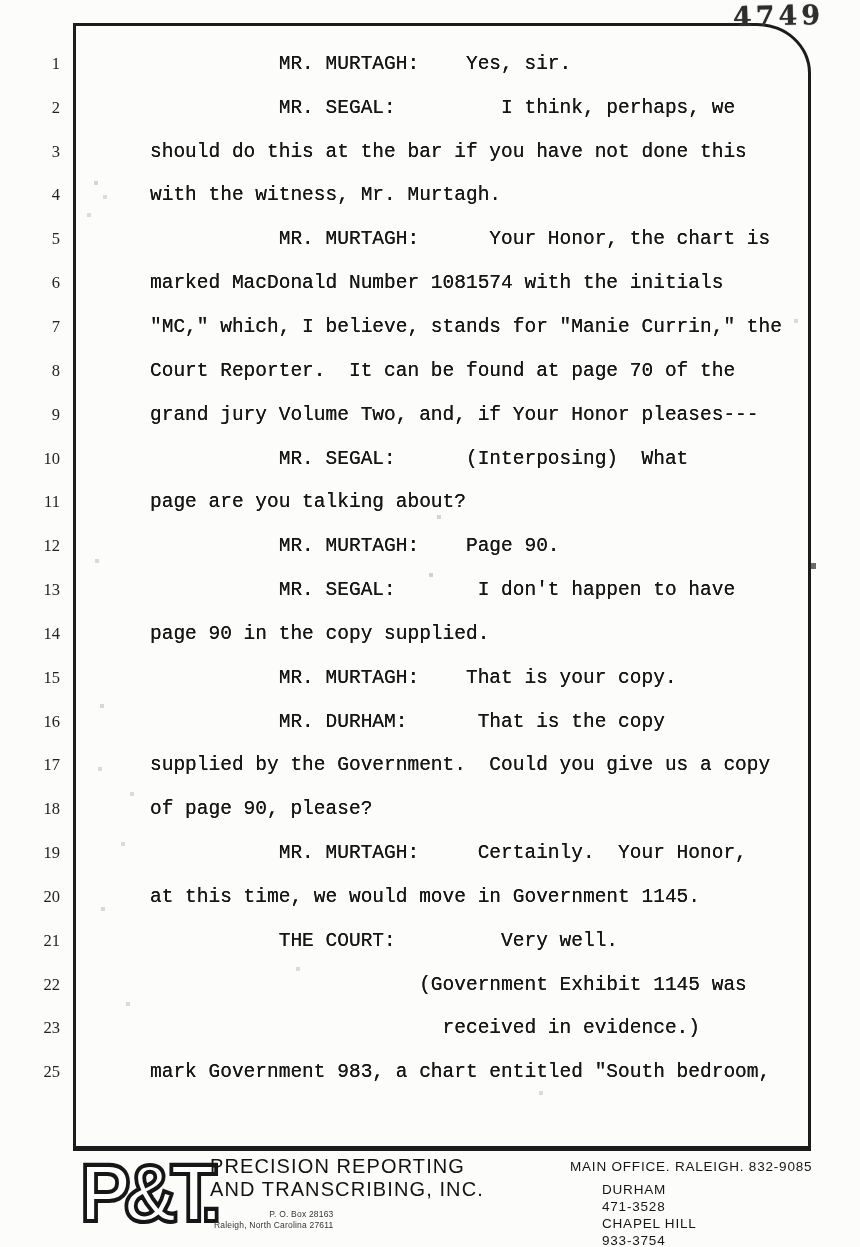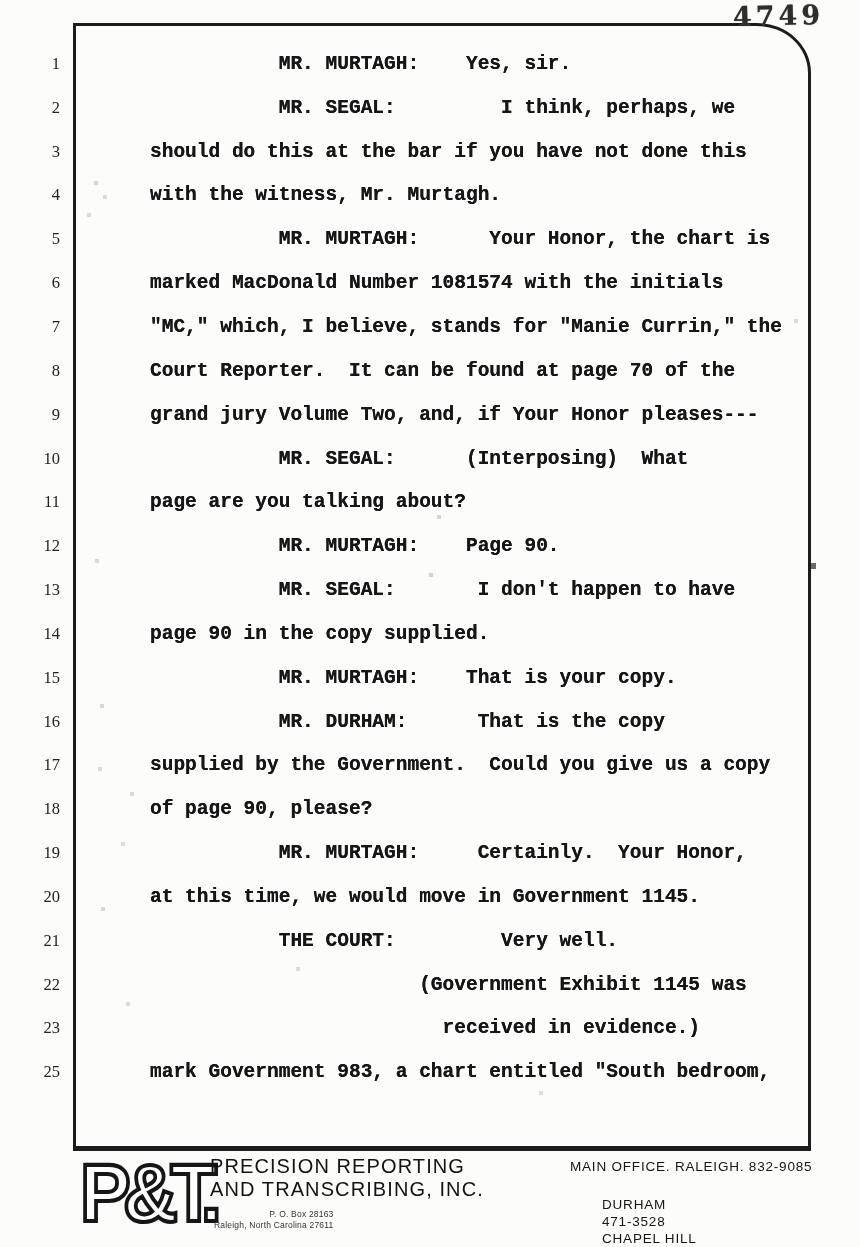--- a/index.html
+++ b/index.html
@@ -26,21 +26,20 @@
   .tline { position:relative; height:43.85px; }
   .lineno {
     position:absolute; left:0; top:50%; transform:translateY(-50%);
     width:60px; text-align:right;
     font-family:"Liberation Serif", serif; font-size:16.5px; color:#222;
   }
   .ltext {
     position:absolute; left:150px; top:50%; transform:translateY(-50%);
     white-space:pre; font-size:19.5px; color:#161616;
     text-shadow:0 0 0.4px #161616;
-    font-weight:bold;
   }
   .footer { position:absolute; left:0; top:1152px; width:860px; height:119px;
     font-family:"Liberation Sans", sans-serif; }
   .logo {
     position:absolute; left:80px; top:2px;
     font-weight:bold; font-size:80px; line-height:0.95; letter-spacing:-8px;
     color:#161616; transform:scale(0.95,1.03); transform-origin:left top;
   }
   @supports (-webkit-text-stroke: 1px black) {
     .logo { color:#fff; -webkit-text-stroke:4px #161616; }
@@ -50,21 +49,21 @@
     font-size:20px; letter-spacing:1.1px; line-height:1.15; color:#131313;
   }
   .addr {
     position:absolute; left:214px; top:57px;
     font-size:8.5px; line-height:1.3; color:#333; letter-spacing:0.2px;text-align:right;
   }
   .offices {
     position:absolute; left:570px; top:7px;
     font-size:13.5px; letter-spacing:0.8px; color:#161616;
   }
-  .main-office { margin-bottom:22px; }
+  .main-office { margin-bottom:7px; }
   .office-row { display:flex; margin-left:32px; line-height:17px;flex-direction:column; }
   .office-city { width:96px; }
   .noise {
     position:absolute; left:0; top:0; width:2px; height:2px; background:transparent;
     box-shadow:
       95px 182px 0 1px #d6d6d0, 104px 196px 0 1px #dcdcd6, 88px 214px 0 1px #dedad6,
       96px 560px 0 1px #d9d9d3, 438px 516px 0 1px #d6d6d0, 430px 574px 0 1px #d3d3cd,
       812px 565px 0 2px #6a6a66, 101px 705px 0 1px #d9d9d3, 99px 768px 0 1px #dcdcd6,
       131px 793px 0 1px #dedad6, 122px 843px 0 1px #dcdcd6, 102px 908px 0 1px #d9d9d3,
       127px 1003px 0 1px #dedad6, 297px 968px 0 1px #dcdcd6, 540px 1092px 0 1px #dedad6,

